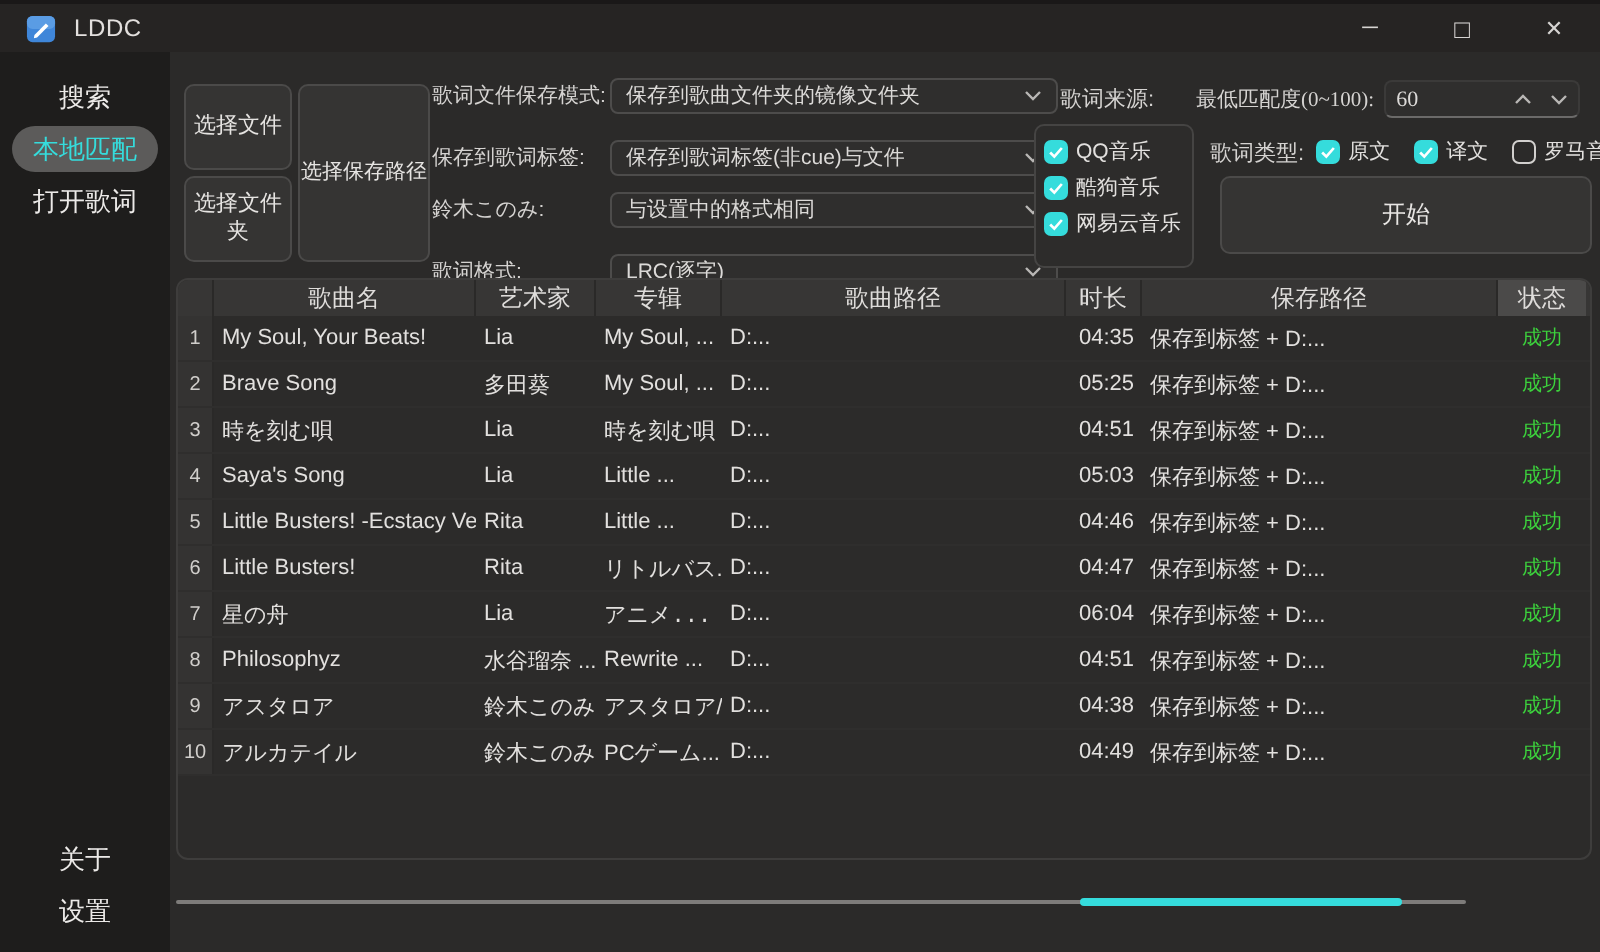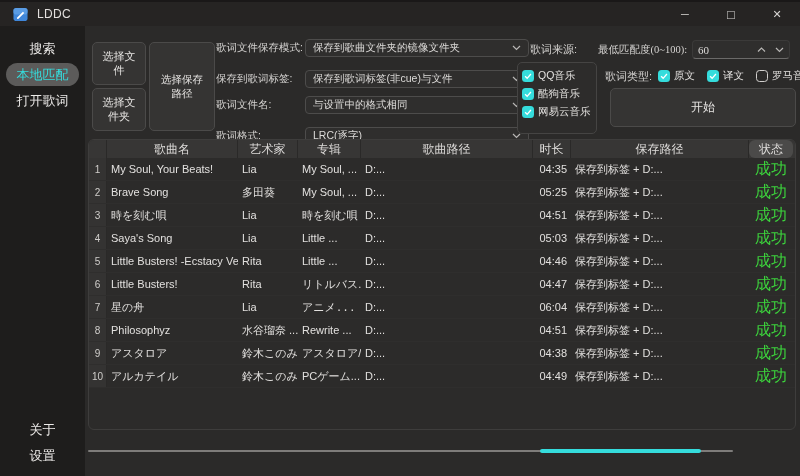--- a/index.html
+++ b/index.html
@@ -21,21 +21,21 @@
   .sidebar { position:absolute; top:26px; left:0; width:85px; bottom:0; background:#1e1d1c; }
   .side-group-top { padding-top:8px; }
   .side-group-bottom { position:absolute; bottom:6px; left:0; right:0; }
   .side-item { height:23px; margin:3px 6px; display:flex; align-items:center; justify-content:center;
     color:#eceae8; font-size:13px; border-radius:12px; cursor:default; white-space:nowrap; }
   .side-item.active { background:#5c5b5a; }
   
   .main { position:absolute; left:85px; top:26px; width:715px; bottom:0; background:#2b2a29; }
   .btn { position:absolute; background:#353433; border:1px solid #4b4a49; border-radius:5px;
     color:#e6e4e2; font-size:11px; display:flex; align-items:center; justify-content:center;
-    text-align:center; line-height:1.25; padding:6px;font-family:Liberation Serif, serif; }
+    text-align:center; line-height:1.25; padding:0;font-family:Liberation Serif, serif; }
   #btn-select-file   { left:7px;  top:16px; width:54px; height:43px; }
   #btn-select-folder { left:7px;  top:62px; width:54px; height:43px; }
   #btn-select-path   { left:64px; top:16px; width:66px; height:89px; font-size:10.5px; }
   
   .fields { position:absolute; left:131px; top:13px; width:313px; }
   .frow { display:flex; align-items:center; height:18px; margin-bottom:13px; }
   .frow.gap { margin-bottom:8px; }
   .flabel { width:89px; flex:none; color:#d5d3d1; font-size:10.5px; white-space:nowrap; }
   .select { flex:1; height:18px; background:#2f2e2d; border:1px solid #4d4c4b; border-radius:4px;
     display:flex; align-items:center; padding:0 7px; color:#dcdad8; font-size:10.5px; white-space:nowrap; }
@@ -69,21 +69,21 @@
   .thead { display:flex; height:18px; background:#373635; }
   .th { font-size:12px; color:#dedcda; display:flex; align-items:center; justify-content:center;
     border-right:1px solid #2a2928; white-space:nowrap; overflow:hidden; flex:none; }
   .th.hl { background:#4b4a49; border-right:none; }
   .trow { display:flex; height:23px; border-bottom:1px solid #2f2e2d; }
   .td { font-size:11px; color:#e2e0de; display:flex; align-items:center; padding:0 4px;
     white-space:nowrap; overflow:hidden; flex:none; }
   .td.c-num { background:#343332; color:#d0cecb; font-size:10px; justify-content:center;
     border-right:1px solid #2a2928; padding:0; }
   .td.c-dur { justify-content:flex-end; }
-  .td.c-status { justify-content:center; font-size:16px;text-align:right; }
+  .td.c-status { justify-content:center; font-size:10px;text-align:right; }
   
   .progress-track { position:absolute; left:3px; top:424px; width:645px; height:2px;
     background:#7e7c7a; border-radius:1px; }
   .progress-seg { position:absolute; top:-1px; height:4px; background:#35dcdc; border-radius:2px; }
 </style>
 </head>
 <body>
 
 <div class="titlebar">
   <svg class="app-icon" viewBox="0 0 16 16">
@@ -140,21 +140,21 @@
         <div class="select">
           <span>保存到歌词标签(非cue)与文件</span>
           <span class="chev">
             <svg width="9" height="6">
               <path d="M1 1 L4.5 4.5 L8 1" stroke="#b9b7b5" stroke-width="1.2" fill="none"></path>
             </svg>
           </span>
         </div>
       </div>
       <div class="frow">
-        <span class="flabel">歌词文件名:</span>
+        <span class="flabel">鈴木このみ:</span>
         <div class="select">
           <span>与设置中的格式相同</span>
           <span class="chev">
             <svg width="9" height="6">
               <path d="M1 1 L4.5 4.5 L8 1" stroke="#b9b7b5" stroke-width="1.2" fill="none"></path>
             </svg>
           </span>
         </div>
       </div>
       <div class="frow">
@@ -243,21 +243,21 @@
 
   <div class="table-wrap">
     <div class="thead">
         <div class="th" style="width: 18px;"></div>
         <div class="th" style="width: 131px;">歌曲名</div>
         <div class="th" style="width: 60px;">艺术家</div>
         <div class="th" style="width: 63px;">专辑</div>
         <div class="th" style="width: 172px;">歌曲路径</div>
         <div class="th" style="width: 38px;">时长</div>
         <div class="th" style="width: 178px;">保存路径</div>
-        <div class="th hl" style="width: 44px; border-radius: 6px;">状态</div>
+        <div class="th hl" style="width: 44px;">状态</div>
       </div>
     <div id="tbody">
         <div class="trow">
           <div class="td c-num" style="width: 18px;">1</div>
           <div class="td c-song" style="width: 131px;">My Soul, Your Beats!</div>
           <div class="td c-artist" style="width: 60px;">Lia</div>
           <div class="td c-album" style="width: 63px;">My Soul, ...</div>
           <div class="td c-path" style="width: 172px;">D:...</div>
           <div class="td c-dur" style="width: 38px;">04:35</div>
           <div class="td c-save_path" style="width: 178px;">保存到标签 + D:...</div>

